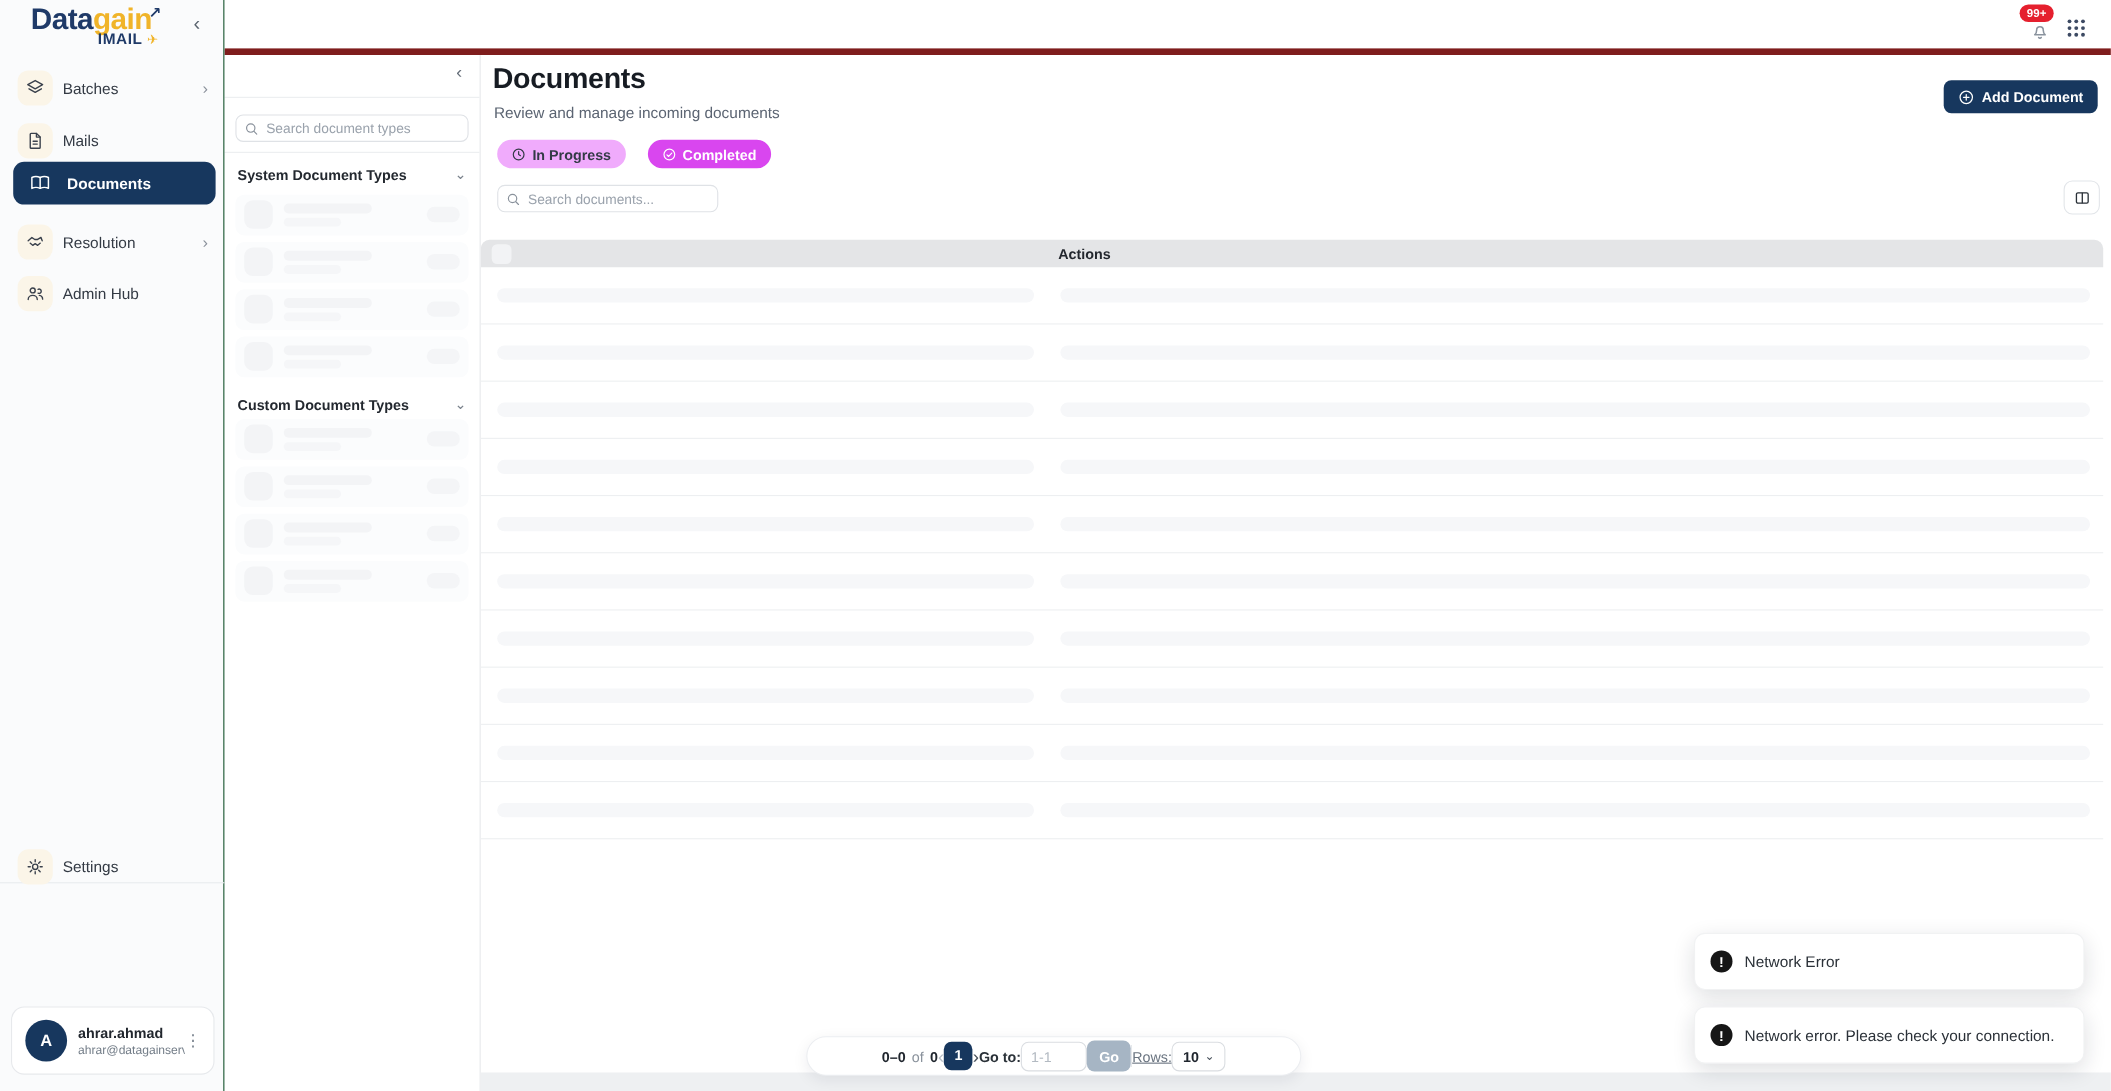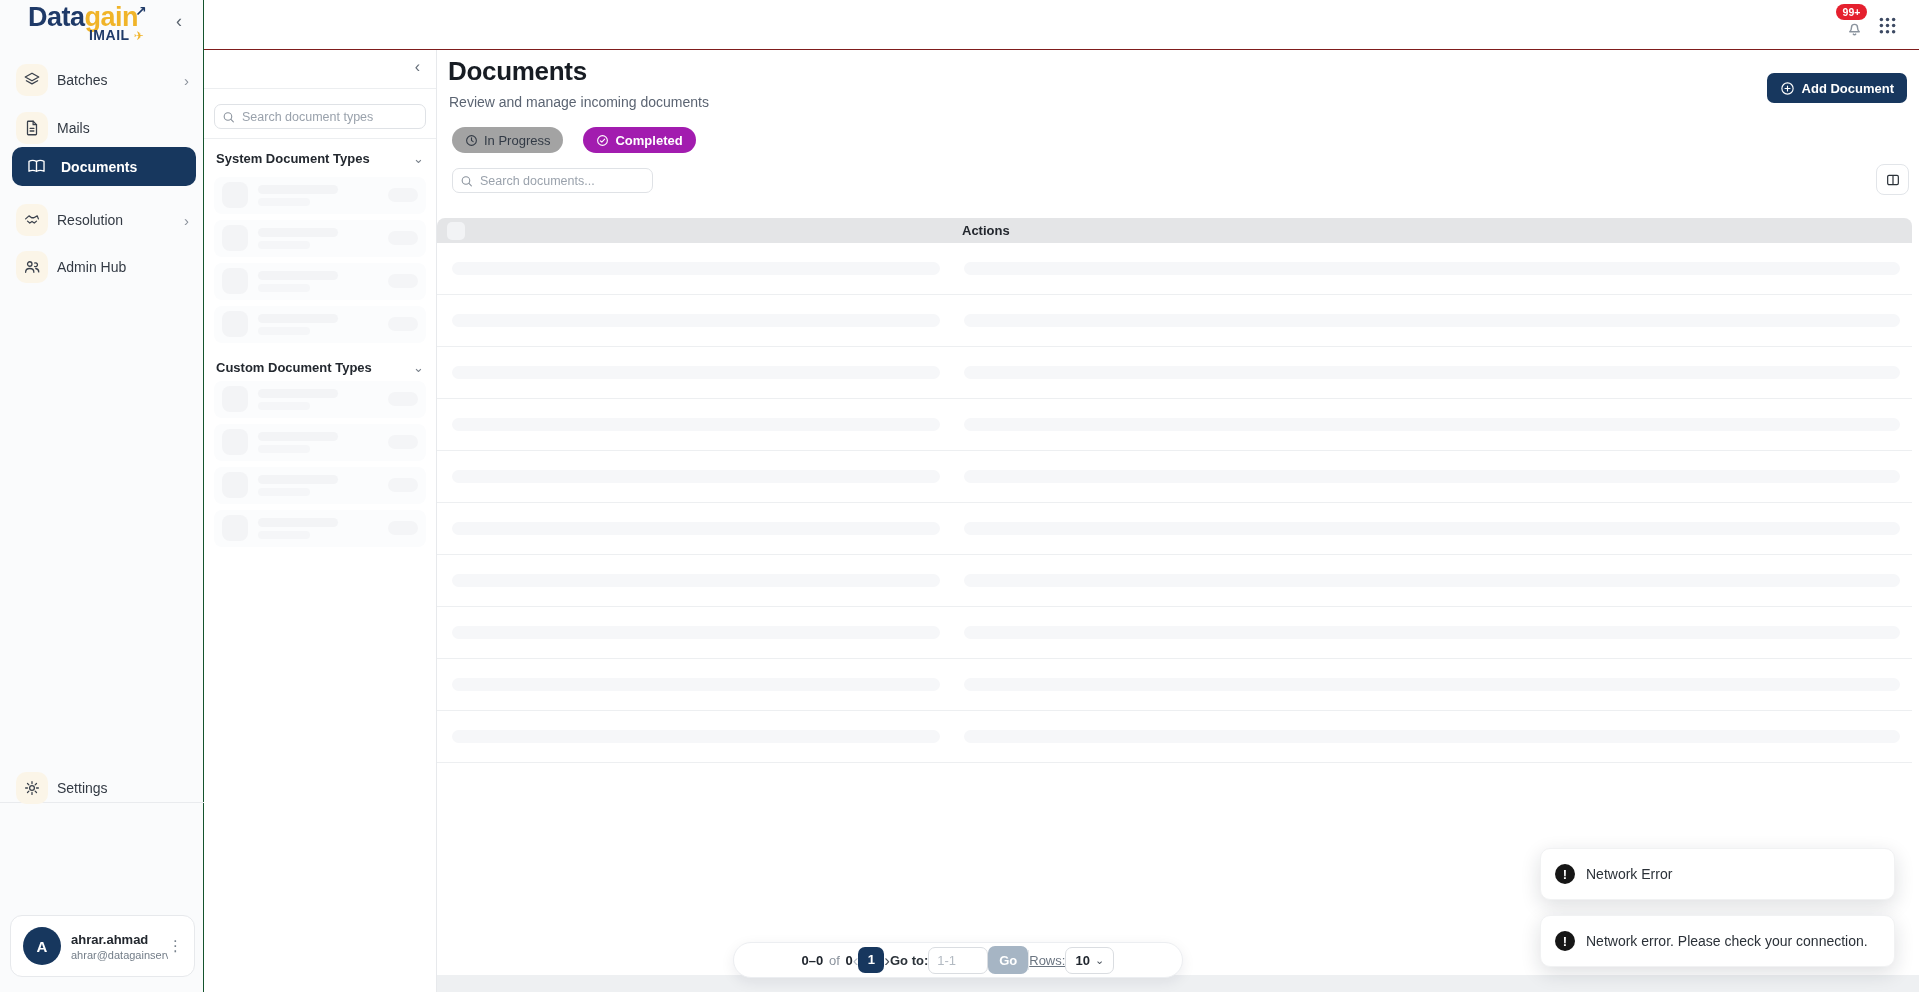--- a/index.html
+++ b/index.html
@@ -2,21 +2,21 @@
 <html><head>
 <meta charset="utf-8">
 <style>
   * { margin:0; padding:0; box-sizing:border-box; }
   html,body { width:1919px; height:992px; overflow:hidden; background:#eef0f2;
     font-family:"Liberation Sans","DejaVu Sans",sans-serif; }
   .app { position:relative; width:1919px; height:992px; background:#ffffff; }
 
   
   .topbar { position:absolute; left:204px; top:0; right:0; height:50px; background:#fff;
-    border-bottom:1px solid #7f1d1d; z-index:5; }
+    border-bottom:6px solid #7f1d1d; z-index:5; }
   .collapse-side { position:absolute; left:176px; top:11px; font-size:18px; color:#5a646f;
     cursor:pointer; z-index:7; }
   .bell-wrap { position:absolute; right:52px; top:14px; width:24px; height:24px; }
   .bell-wrap svg { position:absolute; left:2px; top:5px; color:#8a939e; }
   .badge { position:absolute; left:-7px; top:-10px; min-width:31px; height:16px; background:#e5202e;
     border-radius:9px; color:#fff; font-size:10.5px; font-weight:700; line-height:16px;
     text-align:center; padding:0 4px; }
   .apps-grid { position:absolute; right:21px; top:15px; width:21px; height:21px; color:#3d4a63; cursor:pointer; }
 
   
@@ -74,22 +74,22 @@
   .dt-l2 { position:absolute; left:44px; top:21px; width:52px; height:8px; border-radius:5px; background:#f5f6f8; }
   .dt-pill { position:absolute; right:8px; top:11px; width:30px; height:14px; border-radius:7px; background:#f4f5f7; }
 
   
   .main { position:absolute; left:437px; top:50px; right:0; height:942px; background:#fff; }
   .page-title { position:absolute; left:11px; top:6px; font-size:26px; font-weight:700; color:#171c23;
     letter-spacing:-0.3px; }
   .page-sub { position:absolute; left:12px; top:44px; font-size:14px; color:#5b6472; }
   .tabs { position:absolute; left:15px; top:77px; display:flex; gap:20px; }
   .tab { height:26px; border-radius:13px; display:flex; align-items:center; gap:6px; padding:0 13px;
-    font-size:13px; cursor:pointer; background:#a3a3a3; color:#323a45; }
-  .tab.active { background:#a21caf; color:#fff; font-weight:700;align-items:center; }
+    font-size:13px; cursor:pointer; background:#f0abfc; color:#323a45;font-weight:bold; }
+  .tab.active { background:#d946ef; color:#fff; font-weight:700;align-items:center; }
   .main-search { position:absolute; left:15px; top:118px; width:201px; height:25px; }
   .add-btn { position:absolute; right:12px; top:23px; height:30px; background:#17375e; color:#fff;
     border:none; border-radius:7px; font-size:13px; font-weight:700; display:flex; align-items:center;
     gap:7px; padding:0 13px; cursor:pointer; font-family:"Liberation Sans","DejaVu Sans",sans-serif; }
   .cols-btn { position:absolute; right:10px; top:114px; width:33px; height:31px; background:#fff;
     border:1px solid #e2e5e9; border-radius:8px; display:flex; align-items:center; justify-content:center;
     color:#2a3138; cursor:pointer; }
 
   .table-card { position:absolute; left:0; top:168px; width:1475px; height:757px; background:#fff;
     border-radius:10px 10px 12px 12px; }

